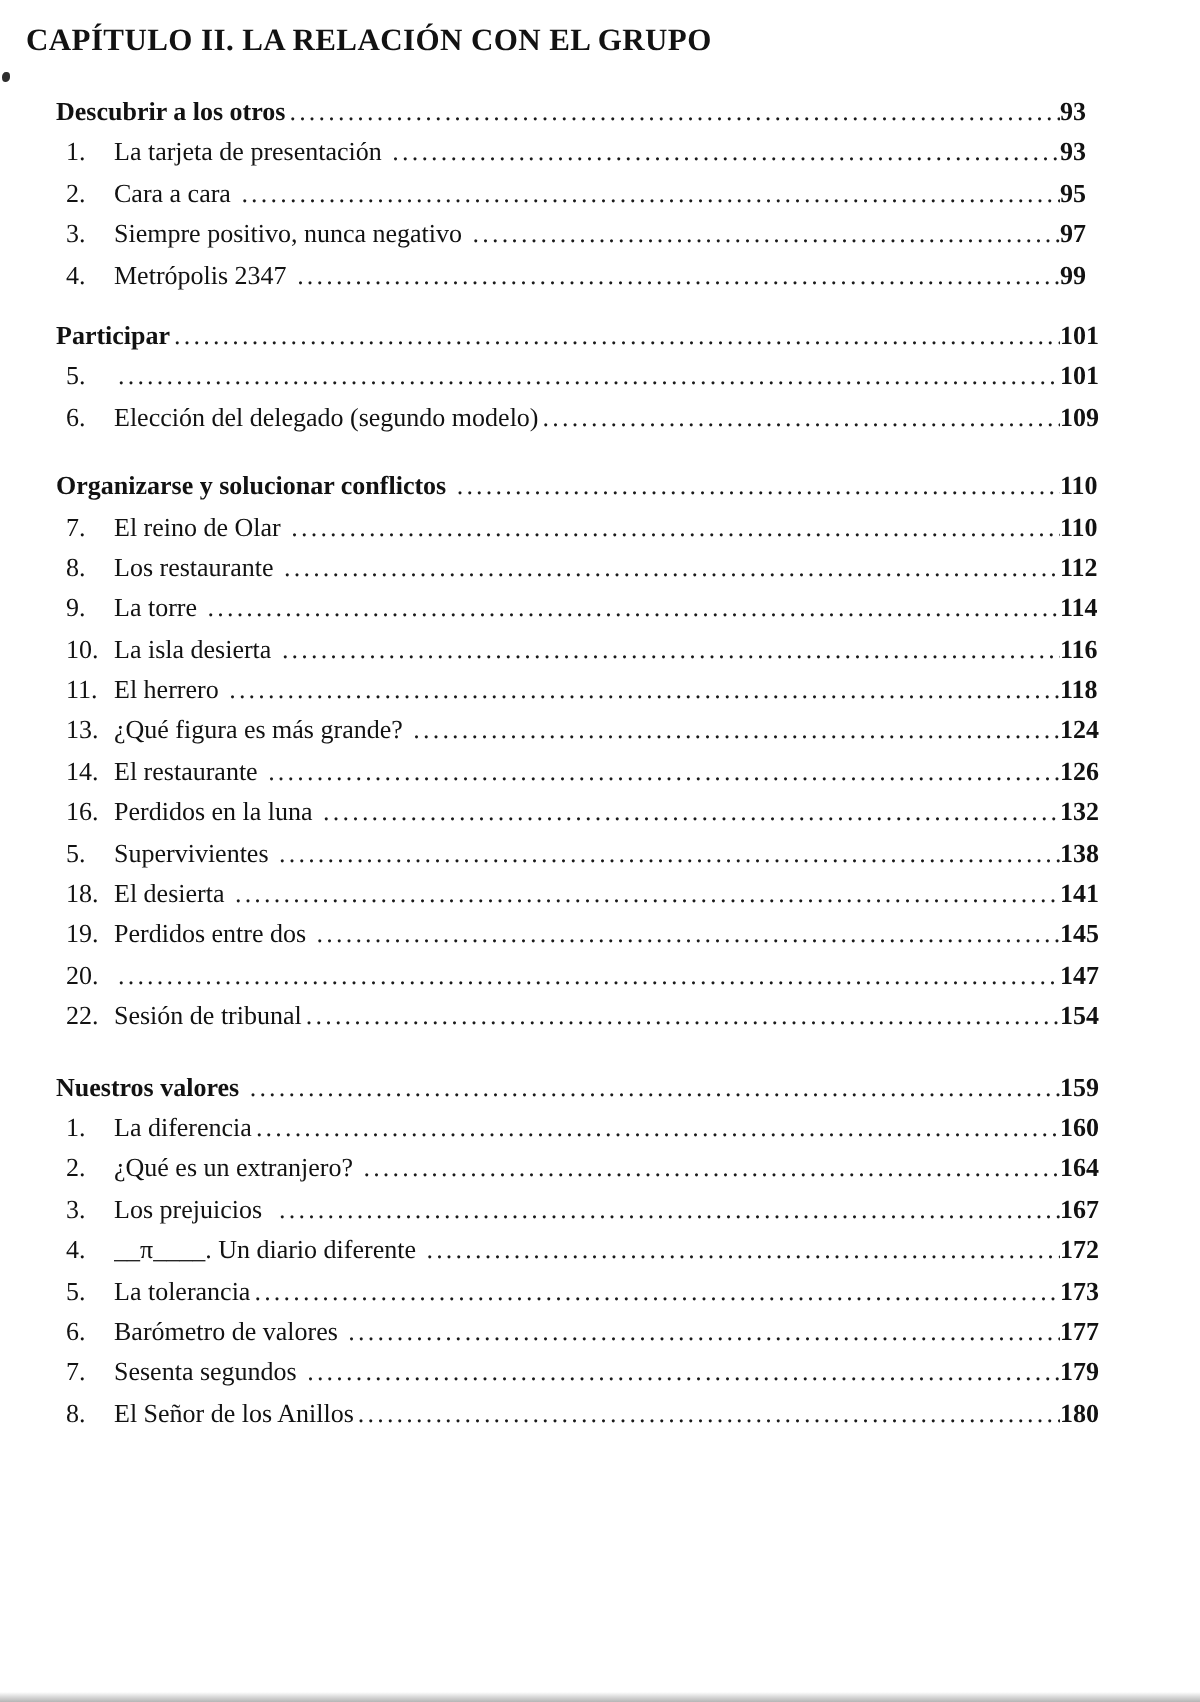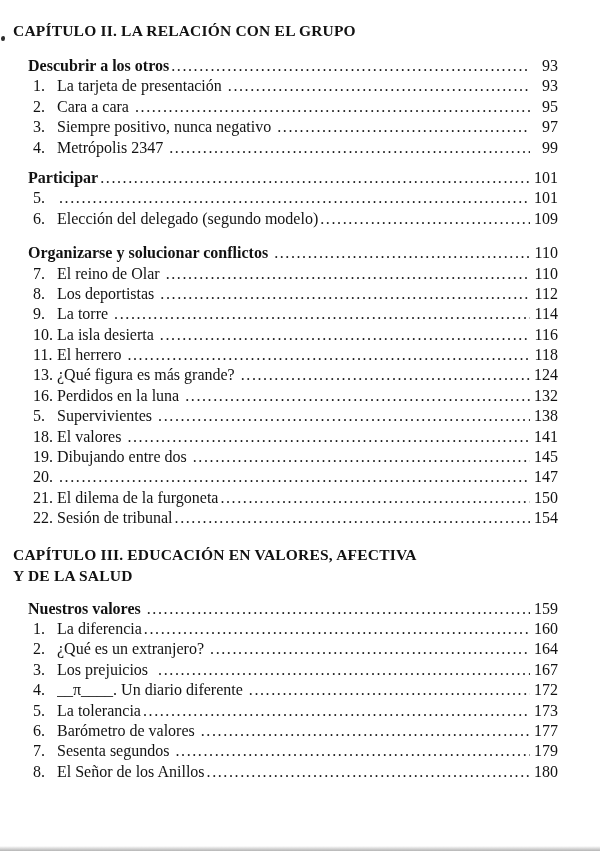--- a/index.html
+++ b/index.html
@@ -8,61 +8,61 @@
     position: relative;
     width: 600px;
     height: 851px;
     margin: 0 auto;
     background: #ffffff;
     color: #121212;
     font-family: "Liberation Serif", "DejaVu Serif", serif;
     overflow: hidden;
   }
   .content {
-    padding: 20px 42px 0 13px;
+    padding: 10px 42px 0 13px;
   }
   .chapter-title {
     font-weight: bold;
     font-size: 15.5px;
     line-height: 21px;
     letter-spacing: 0.2px;
   }
   .chapter-line { white-space: nowrap; }
   .toc-group { margin-left: 15px; }
   
   #toc-root > :nth-child(1) { margin-top: 0; }
   #toc-root > :nth-child(2) { margin-top: 15px; }
   #toc-root > :nth-child(3) { margin-top: 10px; }
   #toc-root > :nth-child(4) { margin-top: 14px; }
   #toc-root > :nth-child(5) { margin-top: 15px; }
   #toc-root > :nth-child(6) { margin-top: 13px; }
   .row {
     display: flex;
     align-items: baseline;
-    font-size: 16px;
+    font-size: 13px;
     line-height: 20.4px;
     height: 20.4px;
     overflow: hidden;
   }
   .item-row { padding-left: 5px; }
   .num { flex: none; width: 24px; white-space: pre; }
   .title { flex: none; white-space: pre; max-width: 440px; overflow: hidden; }
   .header-row .title { font-weight: bold; }
   .leader {
     flex: 1 1 auto;
     overflow: hidden;
     white-space: nowrap;
     letter-spacing: 1.6px;
     padding-left: 2px;
     color: #1a1a1a;
   }
   .leader::after {
     content: "..................................................................................................................................................................";
   }
-  .pagenum { flex: none; min-width: 28px; text-align: right; white-space: pre; }
+  .pagenum { flex: none; min-width: 28px; white-space: pre; font-weight: bold; }
   .scan-speck {
     position: absolute;
     left: 1px;
     top: 36px;
     width: 4px;
     height: 5px;
     background: #2e2e2e;
     border-radius: 50% 40% 50% 45%;
   }
   .bottom-edge {
@@ -140,21 +140,21 @@
             <span class="pagenum">110</span>
           </div>
           <div class="row item-row">
             <span class="num">7.</span>
             <span class="title">El reino de Olar </span>
             <span class="leader"></span>
             <span class="pagenum">110</span>
           </div>
           <div class="row item-row">
             <span class="num">8.</span>
-            <span class="title">Los deportistas </span>
+            <span class="title">Los restaurante </span>
             <span class="leader"></span>
             <span class="pagenum">112</span>
           </div>
           <div class="row item-row">
             <span class="num">9.</span>
             <span class="title">La torre </span>
             <span class="leader"></span>
             <span class="pagenum">114</span>
           </div>
           <div class="row item-row">
@@ -169,64 +169,60 @@
             <span class="leader"></span>
             <span class="pagenum">118</span>
           </div>
           <div class="row item-row">
             <span class="num">13.</span>
             <span class="title">¿Qué figura es más grande? </span>
             <span class="leader"></span>
             <span class="pagenum">124</span>
           </div>
           <div class="row item-row">
+            <span class="num">14.</span>
+            <span class="title">El restaurante </span>
+            <span class="leader"></span>
+            <span class="pagenum">126</span>
+          </div>
+          <div class="row item-row">
             <span class="num">16.</span>
             <span class="title">Perdidos en la luna </span>
             <span class="leader"></span>
             <span class="pagenum">132</span>
           </div>
           <div class="row item-row">
             <span class="num">5.</span>
             <span class="title">Supervivientes </span>
             <span class="leader"></span>
             <span class="pagenum">138</span>
           </div>
           <div class="row item-row">
             <span class="num">18.</span>
-            <span class="title">El valores </span>
+            <span class="title">El desierta </span>
             <span class="leader"></span>
             <span class="pagenum">141</span>
           </div>
           <div class="row item-row">
             <span class="num">19.</span>
-            <span class="title">Dibujando entre dos </span>
+            <span class="title">Perdidos entre dos </span>
             <span class="leader"></span>
             <span class="pagenum">145</span>
           </div>
           <div class="row item-row">
             <span class="num">20.</span>
             <span class="leader"></span>
             <span class="pagenum">147</span>
-          </div>
-          <div class="row item-row">
-            <span class="num">21.</span>
-            <span class="title">El dilema de la furgoneta</span>
-            <span class="leader"></span>
-            <span class="pagenum">150</span>
           </div>
           <div class="row item-row">
             <span class="num">22.</span>
             <span class="title">Sesión de tribunal</span>
             <span class="leader"></span>
             <span class="pagenum">154</span>
           </div>
-        </div>
-        <div class="chapter-title">
-          <div class="chapter-line">CAPÍTULO III. EDUCACIÓN EN VALORES, AFECTIVA</div>
-          <div class="chapter-line">Y DE LA SALUD</div>
         </div>
         <div class="toc-group">
           <div class="row header-row">
             <span class="title">Nuestros valores </span>
             <span class="leader"></span>
             <span class="pagenum">159</span>
           </div>
           <div class="row item-row">
             <span class="num">1.</span>
             <span class="title">La diferencia</span>

